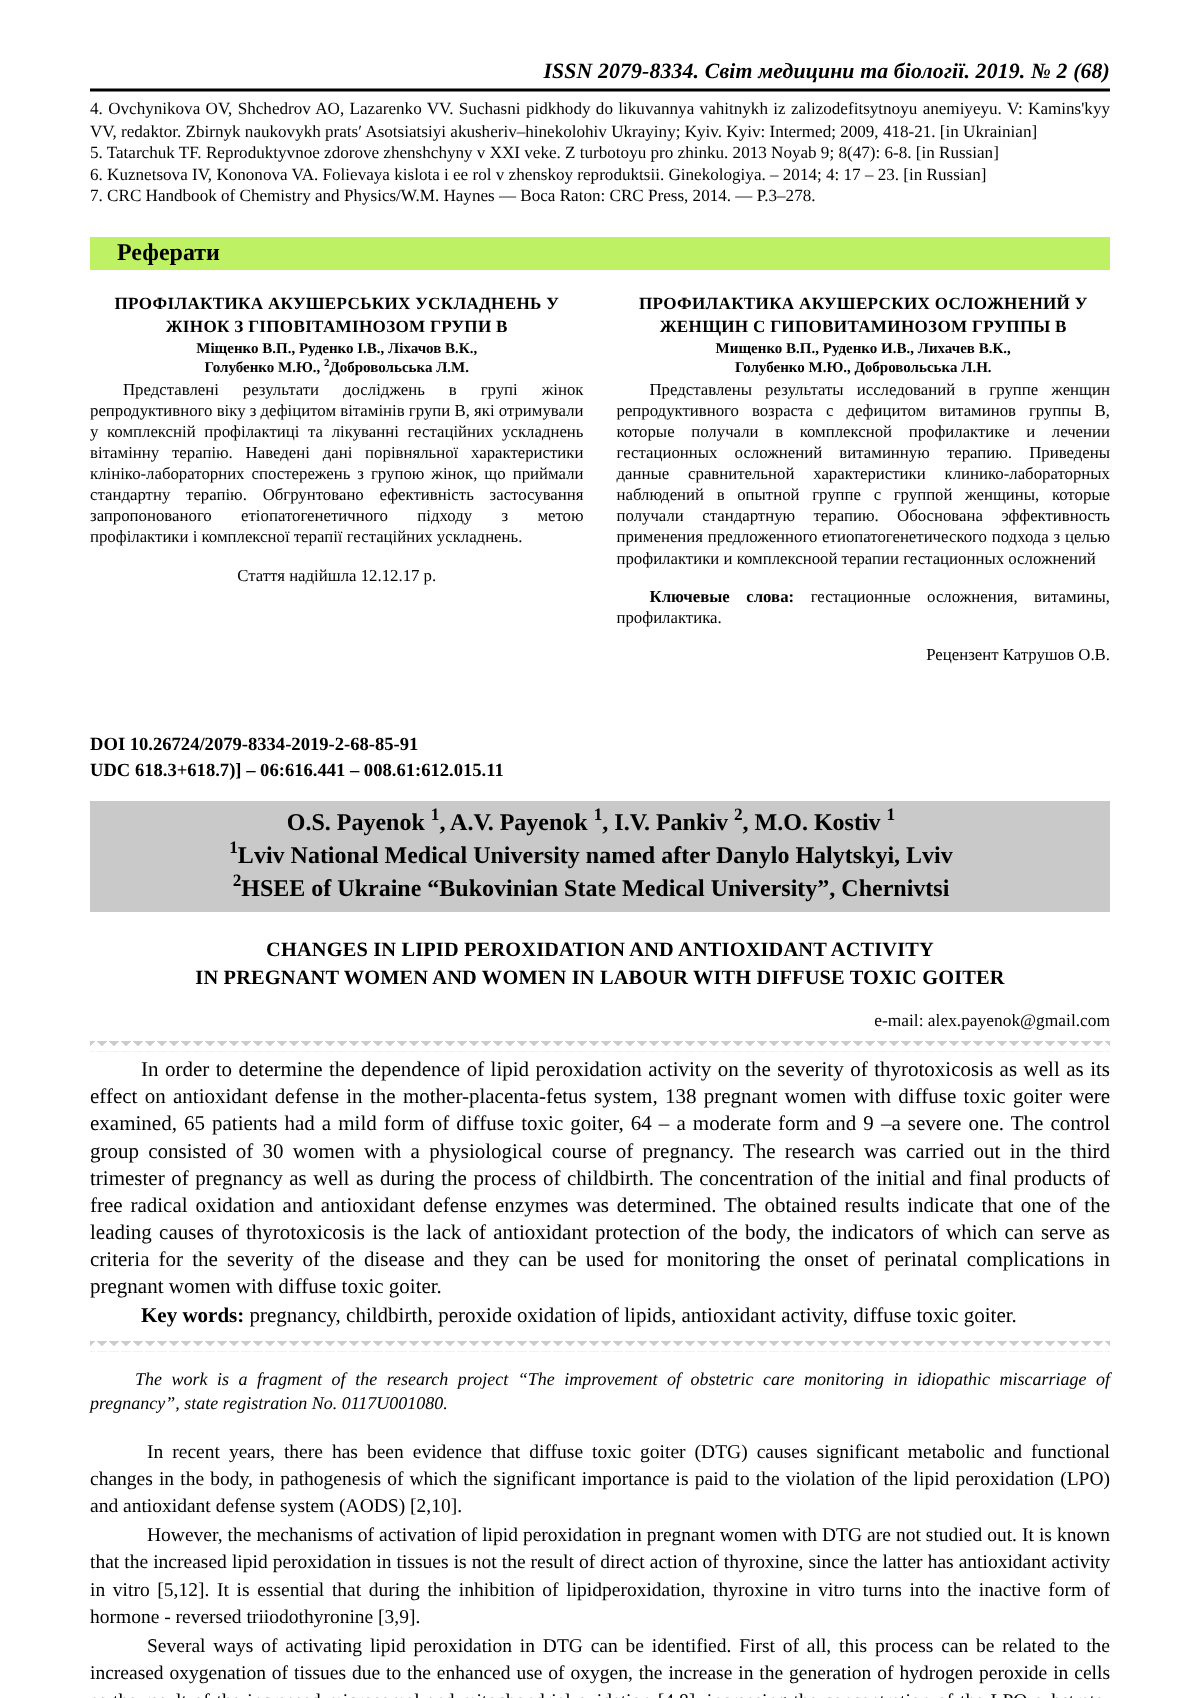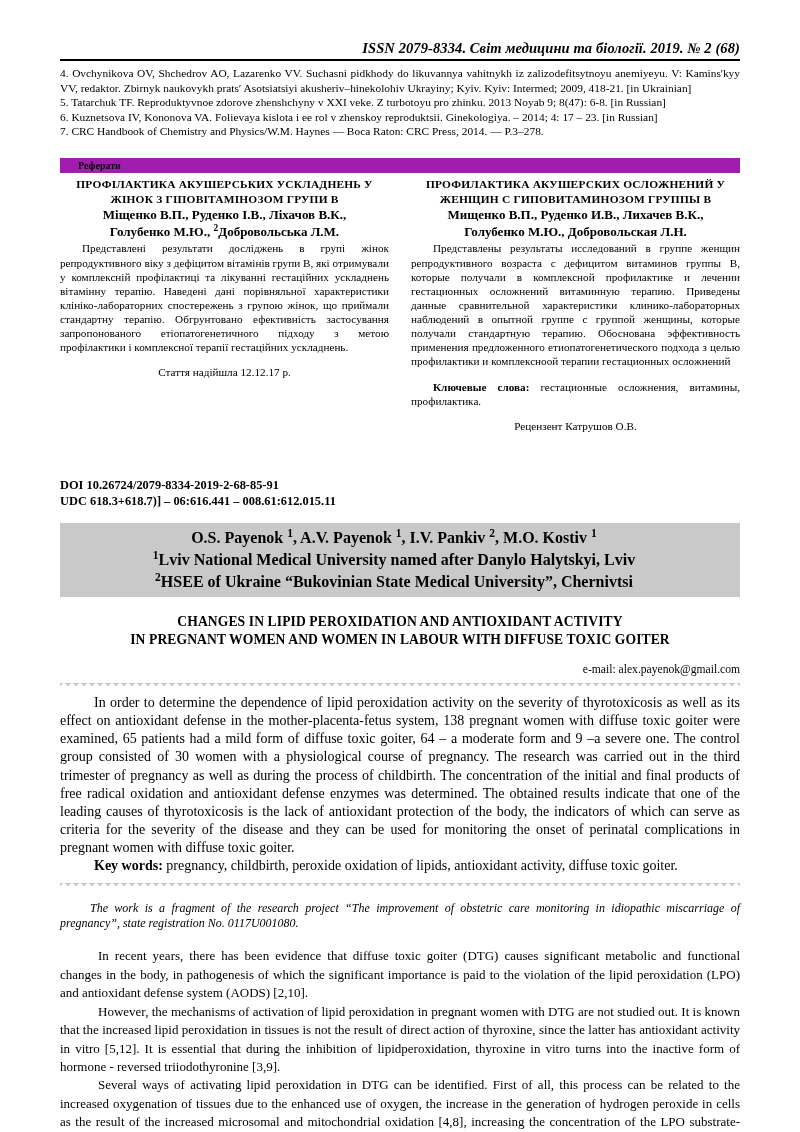--- a/index.html
+++ b/index.html
@@ -49,64 +49,64 @@
     text-align: justify;
     text-justify: inter-word;
   }
   .refs .ref.nojust { text-align: left; }
 
   
   .abstract-block {
     margin-top: 19px;
   }
   .abstract-head {
-    background: #a21caf;
-    font-weight: bold;
-    font-size: 10px;
+    background: #bef264;
+    font-weight: bold;
+    font-size: 16px;
     padding: 2px 0 2px 18px;
     font-family: "Liberation Serif", serif;
   }
   .abs-cols {
     display: flex;
     gap: 22px;
-    margin-top: 4px;
+    margin-top: 16px;
   }
   .abs-col {
     width: 50%;
     font-size: 11.2px;
     line-height: 1.26;
   }
   .abs-title {
     text-align: center;
     font-weight: bold;
     font-size: 11.4px;
     line-height: 1.3;
     letter-spacing: .2px;
   }
   .abs-authors {
     text-align: center;
     font-weight: bold;
-    font-size: 13px;
+    font-size: 10px;
     line-height: 1.3;
   }
   .abs-body {
     text-align: justify;
     text-justify: inter-word;
     text-indent: 22px;
     margin-top: 1px;
     hyphens: auto;
   }
   .abs-kw {
     text-align: justify;
     text-justify: inter-word;
     text-indent: 22px;
     margin-top: 0;
   }
   .abs-foot {
-    text-align: center;
+    text-align: right;
     margin-top: 3px;
     font-size: 11.2px;
   }
   .abs-foot.center-ish { text-align: center; }
   sup { font-size: .72em; vertical-align: super; line-height: 0; }
 
   
   .doi-block {
     margin-top: 44px;
     font-weight: bold;
@@ -231,21 +231,21 @@
           <div><span>Голубенко М.Ю., </span><sup>2</sup><span>Добровольська Л.М.</span></div>
         </div>
         <p class="abs-body">Представлені результати досліджень в групі жінок репродуктивного віку з дефіцитом вітамінів групи В, які отримували у комплексній профілактиці та лікуванні гестаційних ускладнень вітамінну терапію. Наведені дані порівняльної характеристики клініко-лабораторних спостережень з групою жінок, що приймали стандартну терапію. Обгрунтовано ефективність застосування запропонованого етіопатогенетичного підходу з метою профілактики і комплексної терапії гестаційних ускладнень.</p>
         <div class="abs-foot center-ish">Стаття надійшла 12.12.17 р.</div>
       </div>
 
       <div class="abs-col">
         <div class="abs-title">ПРОФИЛАКТИКА АКУШЕРСКИХ ОСЛОЖНЕНИЙ У ЖЕНЩИН С ГИПОВИТАМИНОЗОМ ГРУППЫ В</div>
         <div class="abs-authors">
           <div>Мищенко В.П., Руденко И.В., Лихачев В.К.,</div>
-          <div>Голубенко М.Ю., Добровольская Л.Н.</div>
+          <div>Голубенко М.Ю., Добровольська Л.Н.</div>
         </div>
         <p class="abs-body">Представлены результаты исследований в группе женщин репродуктивного возраста с дефицитом витаминов группы В, которые получали в комплексной профилактике и лечении гестационных осложнений витаминную терапию. Приведены данные сравнительной характеристики клинико-лабораторных наблюдений в опытной группе с группой женщины, которые получали стандартную терапию. Обоснована эффективность применения предложенного етиопатогенетического подхода з целью профилактики и комплексноой терапии гестационных осложнений</p>
         <p class="abs-kw"><span class="kw-label">Ключевые слова:</span> <span>гестационные осложнения, витамины, профилактика.</span></p>
         <div class="abs-foot">Рецензент Катрушов О.В.</div>
       </div>
 
     </div>
   </div>
 
   <div class="doi-block">

